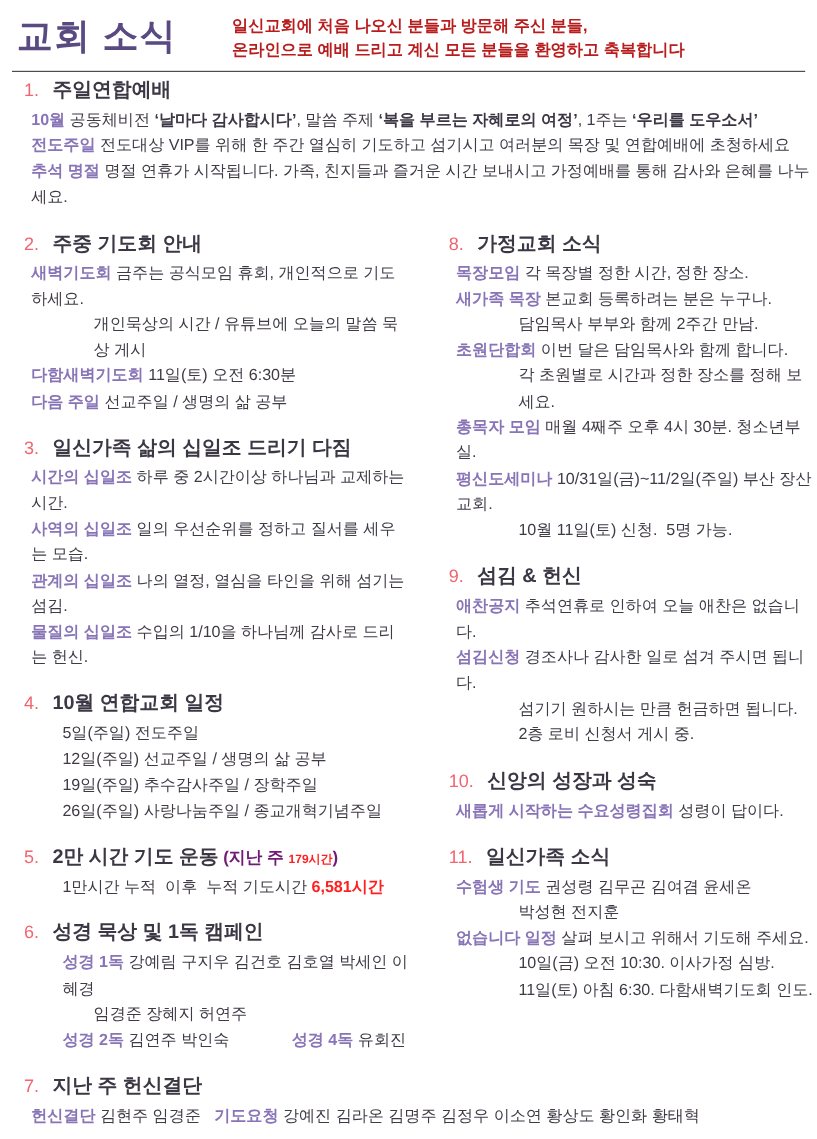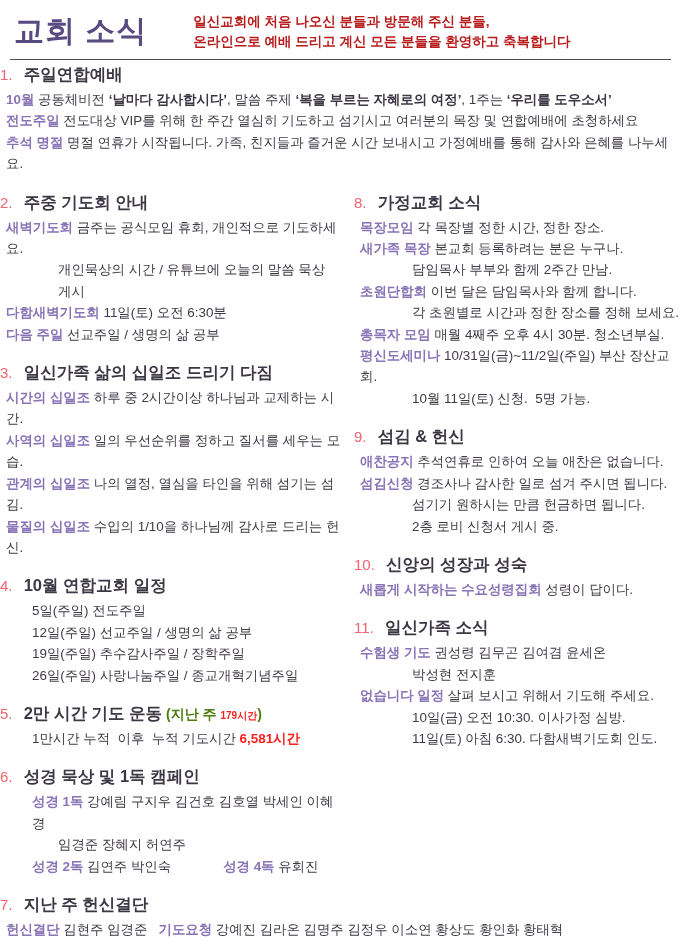--- a/index.html
+++ b/index.html
@@ -6,25 +6,25 @@
   body{font-family:"Liberation Sans","DejaVu Sans",sans-serif;color:#3f3a45;}
   .page{position:relative;width:681px;min-height:949px;background:#ffffff;overflow:hidden;}
 
   
   .hdr{display:flex;align-items:center;padding:10px 26px 2px 14px;}
   .hdr-title{font-size:30px;font-weight:bold;color:#594a82;letter-spacing:1px;line-height:34px;}
   .hdr-welcome{margin-left:46px;padding-top:2px;font-size:13.5px;line-height:20px;color:#b91c1c;font-weight:bold;}
   .divider{border:none;border-top:1.6px solid #4d4d4d;margin:5px 10px 4px 10px;}
 
   
-  .sec{margin-bottom:17px;}
+  .sec{padding-left:20px;margin-bottom:17px;}
   .sec-h{margin-bottom:3px;white-space:pre-wrap;}
   .sec-num{font-size:15px;color:#f2646e;margin-right:7px;}
   .h-title{font-size:16.5px;font-weight:bold;color:#3c3744;}
-  .h-norm{font-size:14px;font-weight:bold;color:#4d7c0f;}
+  .h-norm{font-size:14px;font-weight:bold;color:#701a75;}
   .h-red{font-size:10px;font-weight:bold;color:#ff1f1f;}
 
   .line{font-size:13.4px;line-height:21.4px;white-space:pre-wrap;padding-left:6px;}
   .ind0{padding-left:6px;}
   .ind1{padding-left:32px;}
   .ind2{padding-left:58px;}
   .seg-lead{color:#8874b6;font-weight:bold;}
   .seg-bold{font-weight:bold;color:#3c3744;}
   .seg-red{font-weight:bold;color:#ff1f1f;}
   .seg-gap{display:inline-block;width:52px;}

